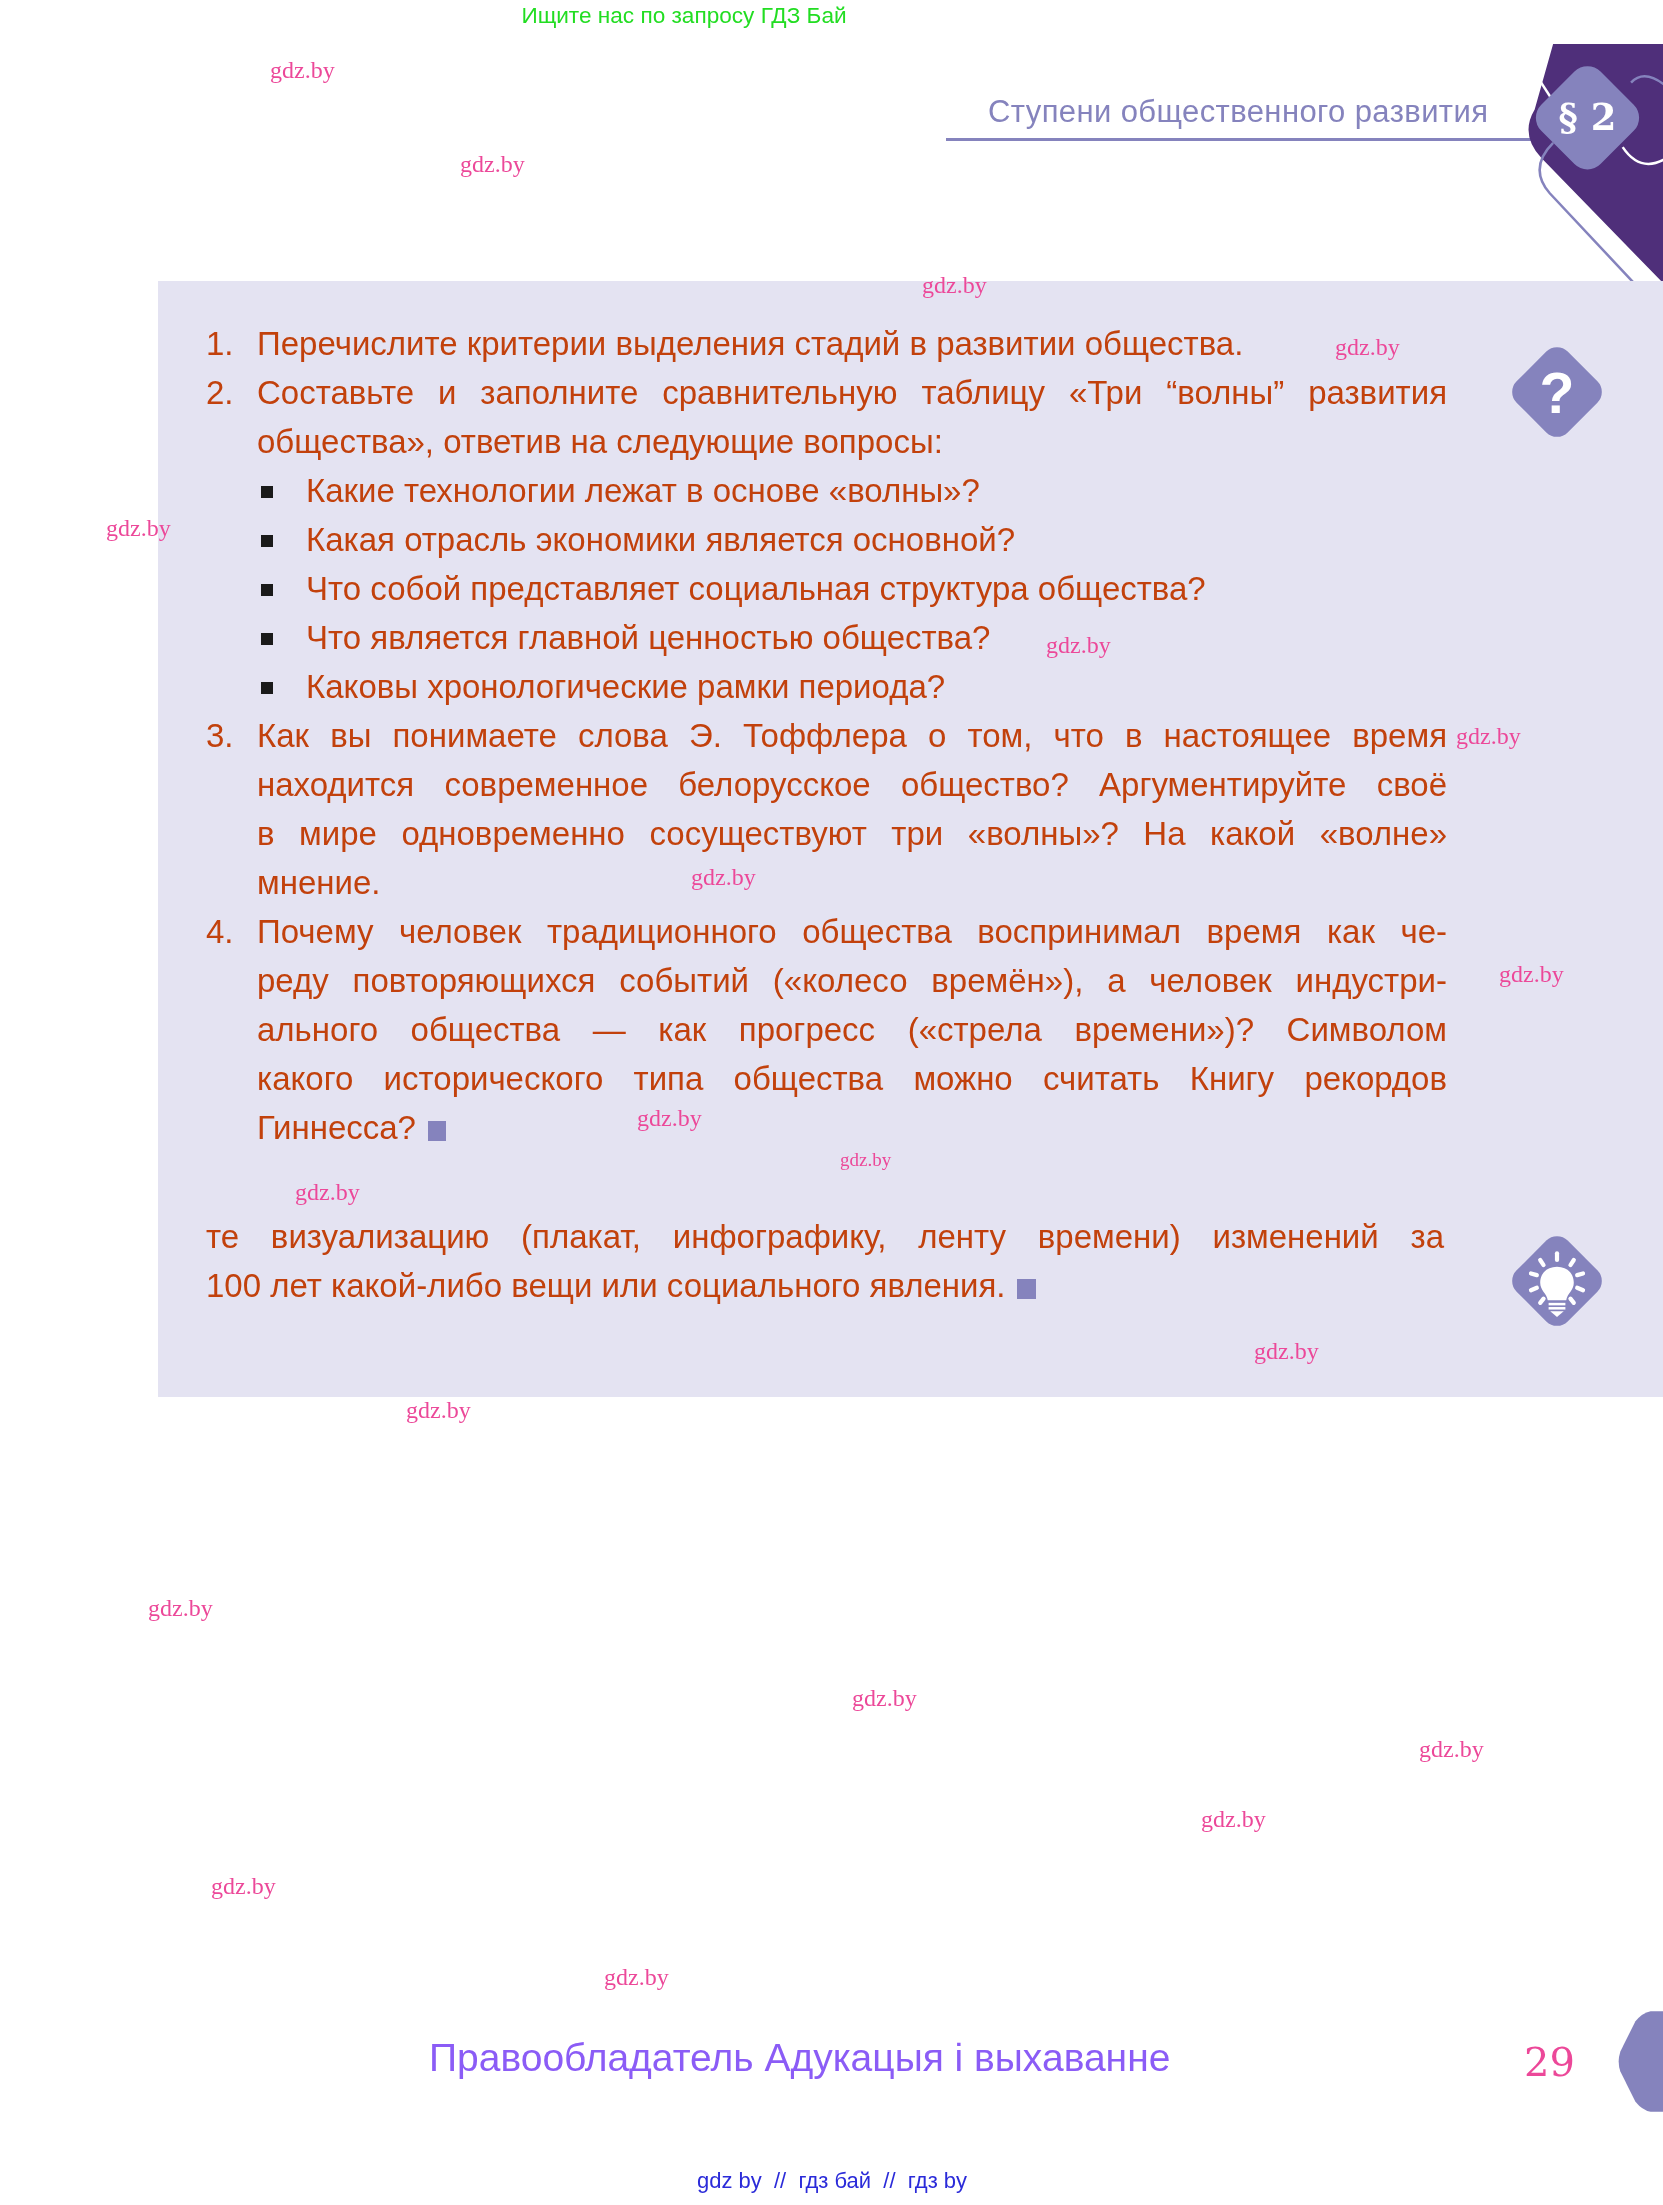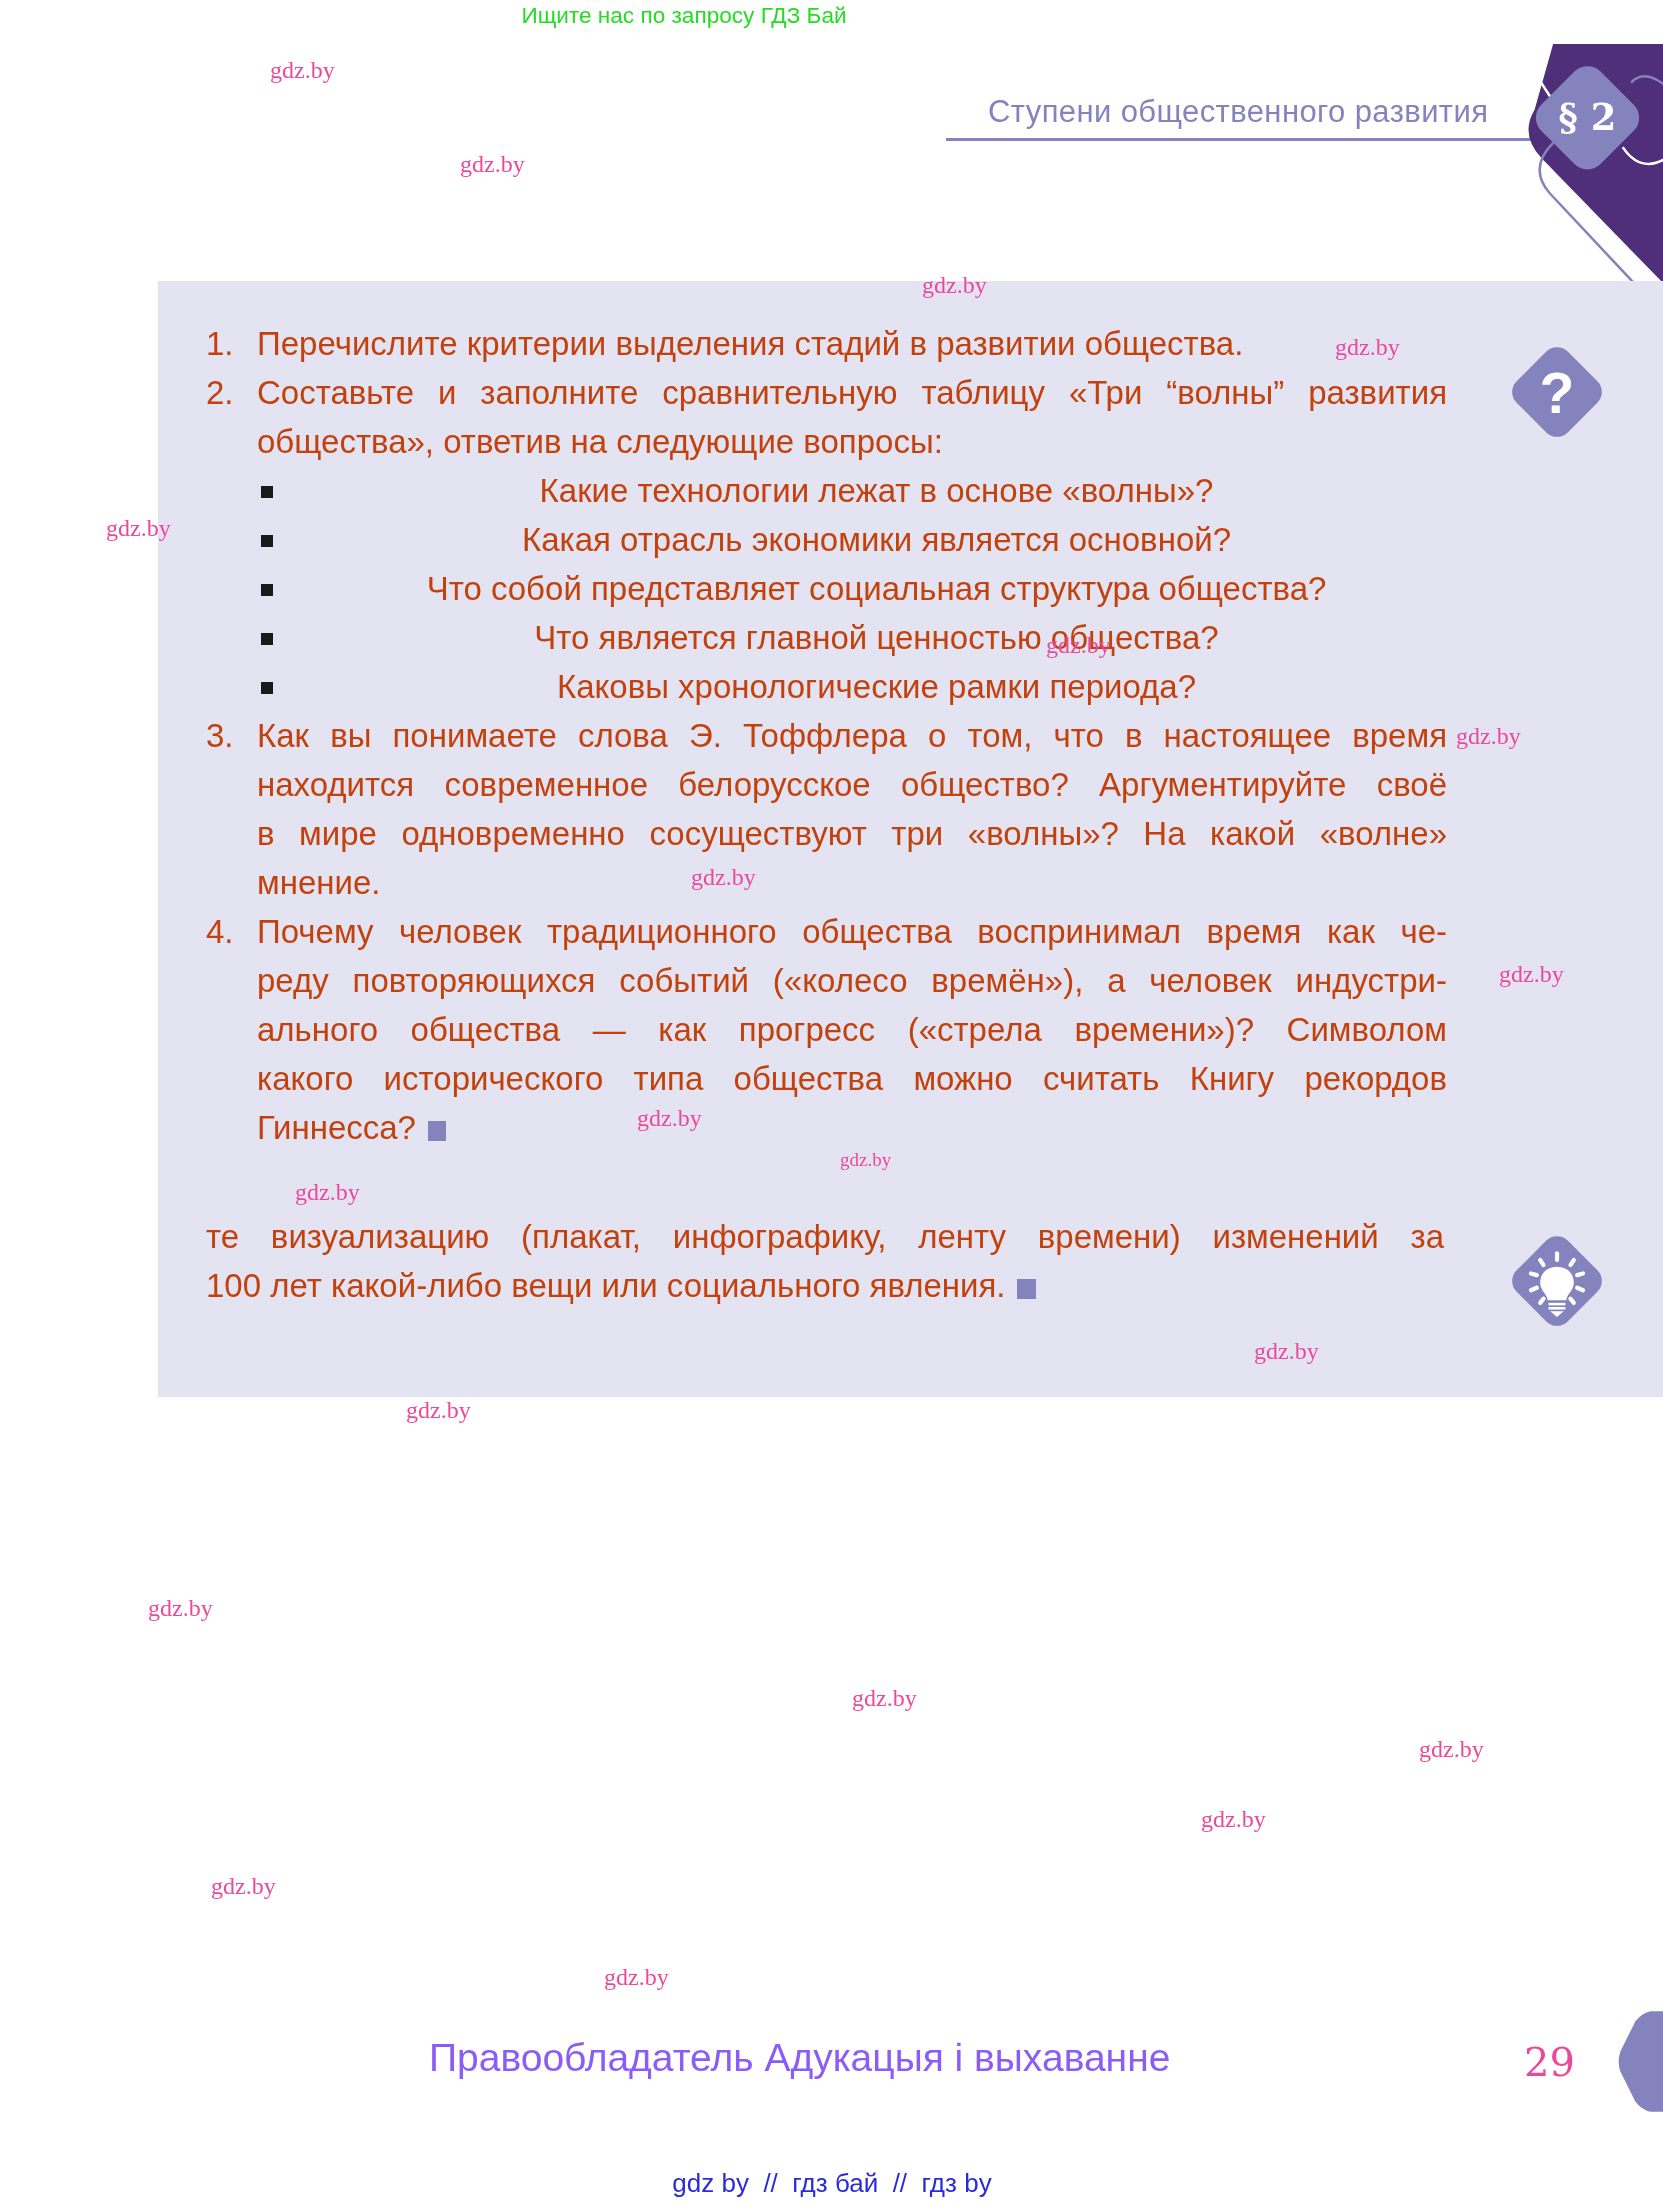--- a/index.html
+++ b/index.html
@@ -37,21 +37,21 @@
 
     .q-list { position: absolute; left: 206px; top: 319px; width: 1241px; }
     .line {
       font-size: 33px; line-height: 49px; color: #c2410c; white-space: nowrap;
     }
     .num { display: inline-block; width: 51px; }
     .indent { padding-left: 51px; }
     .justify {
       text-align: justify; text-align-last: justify; white-space: normal;
     }
-    .bullet-line { padding-left: 55px; position: relative; text-align: center; }
+    .bullet-line { padding-left: 55px; position: relative; }
     .bullet {
       position: absolute; left: 55px; top: 20px; width: 11.7px; height: 11.7px;
       background: #1a1a1a;
     }
     .bullet-text { padding-left: 45px; }
     .end-square {
       display: inline-block; width: 18.4px; height: 20px; background: #8583bd;
       margin-left: 11.7px; vertical-align: -1.7px;
     }
 
@@ -75,21 +75,21 @@
       position: absolute; left: 429px; top: 2036px;
       font-size: 39px; color: #8b5cf6; white-space: nowrap;
     }
     .page-number {
       position: absolute; left: 1524px; top: 2039px;
       font-size: 40px; color: #ec4899; font-family: "DejaVu Serif", serif;
     }
     .page-tab { position: absolute; left: 1617px; top: 2011px; }
     .bottom-links {
       position: absolute; left: 0; width: 1664px; top: 2168px; text-align: center;
-      font-size: 26px; color: #2b2bd9; white-space: pre;
+      font-size: 22px; color: #2b2bd9; white-space: pre;
     }
   </style>
 </head>
 <body>
 
 <div class="promo">Ищите нас по запросу ГДЗ Бай</div>
 
 <div class="running-title">Ступени общественного развития</div>
 <div class="running-rule"></div>
 

